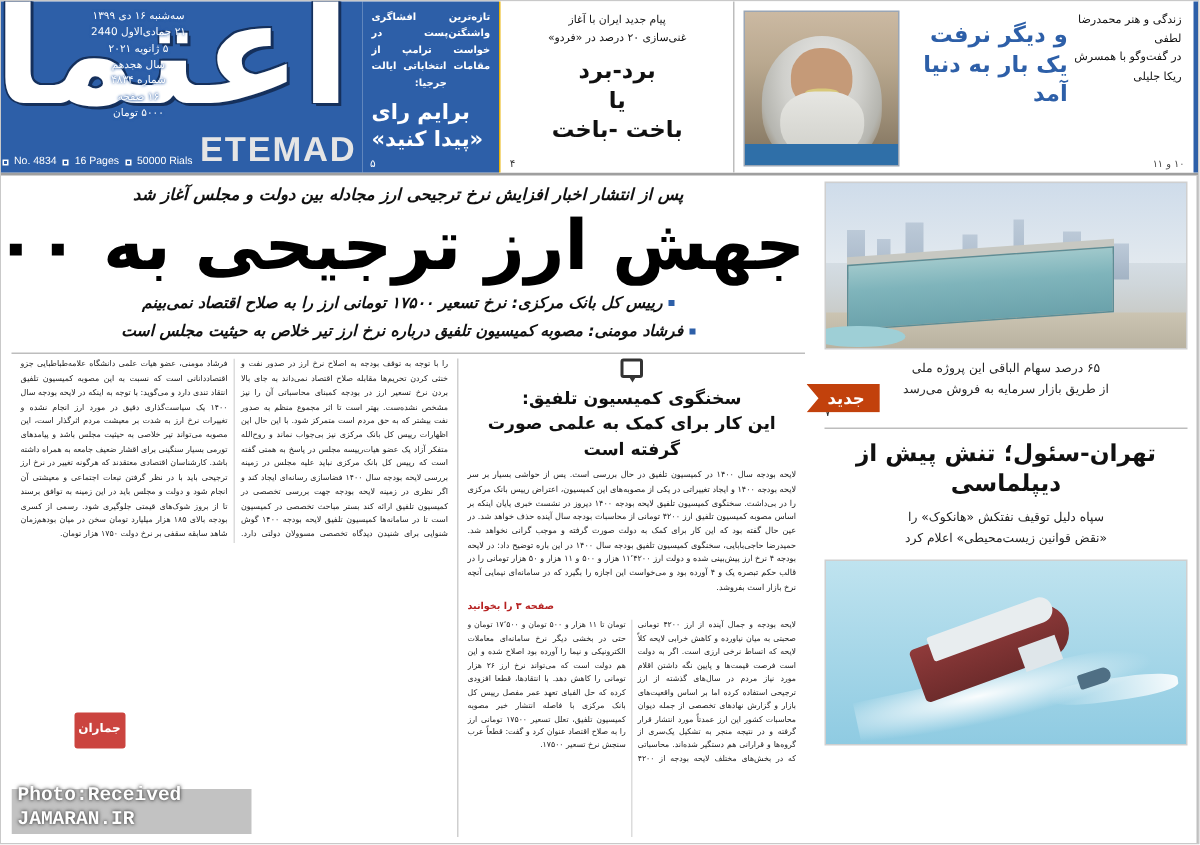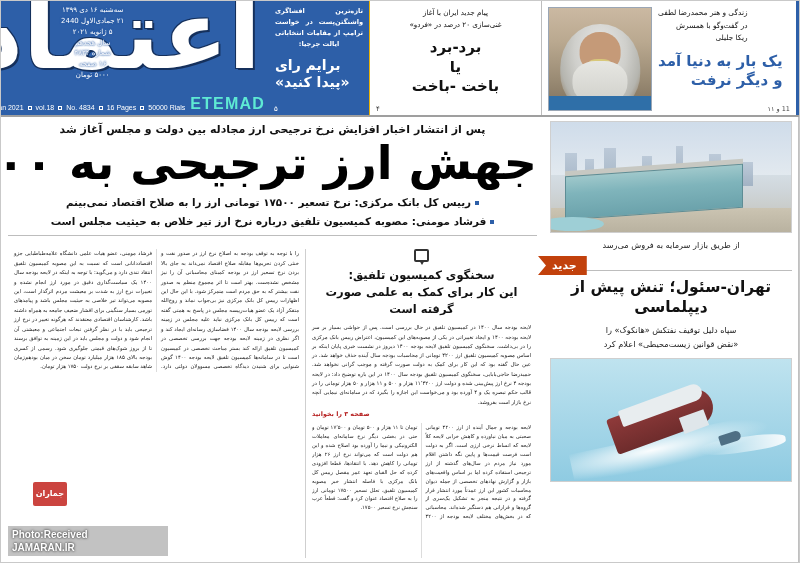--- a/index.html
+++ b/index.html
@@ -66,24 +66,24 @@
     bottom: 2px; right: 4px; left: 4px;
     display: flex;
     flex-direction: row-reverse;
     align-items: flex-end;
     justify-content: flex-start;
     gap: 5px;
     direction: ltr;
     z-index: 5;
   }
   .logo-latin {
-    font-size: 16px;
+    font-size: 23px;
     font-weight: 700;
     letter-spacing: 1.2px;
-    color: #5eead4;
+    color: #e5e5e5;
     font-family: "Liberation Sans", sans-serif;
   }
   .logo-meta {
     display: flex;
     flex-direction: row;
     align-items: center;
     gap: 4px;
     font-size: 7px;
     color: #ffffff;
     font-family: "Liberation Sans", sans-serif;
@@ -174,22 +174,22 @@
     display: flex;
     flex-direction: row;
     gap: 6px;
     order: 0;
     border-left: 1px solid #bdbdbd;
     border-right: 3px solid #2d5fa8;
   }
   .teaser-photo .txtcol {
     flex: 1 1 auto;
     display: flex;
-    flex-direction: column;
-    align-items: flex-end;
+    flex-direction: row;
+    align-items: flex-start;
     direction: rtl;
   }
   .teaser-photo .kicker {
     font-size: 7.4px;
     line-height: 1.7;
     text-align: right;
     color: #111;
   }
   .teaser-photo .t-head {
     margin-top: 7px;
@@ -411,36 +411,38 @@
     min-width: 0;
   }
   .kicker-line {
     font-size: 11px;
     line-height: 1.4;
     font-weight: 700;
     text-align: center;
     color: #111111;
     white-space: nowrap;
     overflow: hidden;
+    font-style: italic;
   }
   .mega {
     margin-top: 2px;
     font-size: 46px;
     line-height: 1.08;
     font-weight: 700;
     text-align: center;
     color: #000000;
     letter-spacing: -1px;
     white-space: nowrap;
   }
   .bullets {
     margin-top: 6px;
     display: flex;
     flex-direction: column;
     gap: 3px;
+    font-style: italic;
   }
   .bullet {
     font-size: 10.4px;
     line-height: 1.5;
     font-weight: 700;
     color: #111111;
     text-align: center;
     white-space: nowrap;
     overflow: hidden;
   }
@@ -451,21 +453,21 @@
     margin-left: 4px;
     vertical-align: middle;
   }
 
   .lower {
     display: flex;
     flex-direction: row;
     flex: 1 1 auto;
     margin-top: 6px;
     border-top: 1px solid #bdbdbd;
-    padding-top: 13px;
+    padding-top: 3px;
     min-height: 0;
   }
   .col-mid {
     flex: 0 0 232px;
     padding: 0 6px;
     border-left: 1px solid #cfcfcf;
     display: flex;
     flex-direction: column;
     min-width: 0;
   }
@@ -546,22 +548,22 @@
     width: 34px; height: 24px;
     background: #c7352f;
     color: #fff;
     font-size: 8px;
     display: flex; align-items: center; justify-content: center;
     font-weight: 700;
     border-radius: 2px;
     opacity: .92;
   }
   .wm-text {
-    font-family: Liberation Sans, sans-serif;
-    font-size: 10px;
+    font-family: Liberation Mono, monospace;
+    font-size: 13px;
     font-weight: 700;
     color: #ffffff;
     line-height: 1.25;
     text-shadow: 0 0 2px #555, 0 0 3px #555;
   }
   .wm-strip {
     position: absolute;
     left: 0; bottom: 2px;
     width: 160px; height: 30px;
     background: rgba(120,120,120,.45);
@@ -576,32 +578,32 @@
   <div class="masthead-row">
 
     <div class="teaser-photo">
       <div class="txtcol">
         <div class="kicker">
           <div>زندگی و هنر محمدرضا لطفی</div>
           <div>در گفت‌وگو با همسرش</div>
           <div>ریکا جلیلی</div>
         </div>
         <div class="t-head">
+          <div>و دیگر نرفت</div>
           <div>یک بار به دنیا آمد</div>
-          <div>و دیگر نرفت</div>
         </div>
       </div>
       <div class="portrait">
         <div class="hair"></div>
         <div class="face"></div>
         <div class="mustache"></div>
         <div class="beard"></div>
         <div class="shirt"></div>
       </div>
-      <div class="pgno">11 و ۱۱</div>
+      <div class="pgno">۱۰ و ۱۱</div>
     </div>
 
     <div class="teaser-white">
       <div class="kicker">
         <div>پیام جدید ایران با آغاز</div>
         <div>غنی‌سازی ۲۰ درصد در «فردو»</div>
       </div>
       <div class="t-head">
         <div>برد-برد</div>
         <div>یا</div>
@@ -664,20 +666,21 @@
         <div class="tower" style="left:80%;width:4%;height:22%;"></div>
         <div class="ground"></div>
         <div class="mallroof"></div>
         <div class="mall"></div>
         <div class="pool"></div>
       </div>
 
       <div class="ribbon">جدید</div>
 
       <div class="sub">
+        <div>۶۵ درصد سهام الباقی این پروژه ملی</div>
         <div>از طریق بازار سرمایه به فروش می‌رسد</div>
       </div>
       <div class="pgno-inline">۷</div>
 
       <hr class="rule">
 
       <h2 class="hl2">تهران-سئول؛ تنش پیش از دیپلماسی</h2>
       <div class="sub">
         <div>سپاه دلیل توقیف نفتکش «هانکوک» را</div>
         <div>«نقض قوانین زیست‌محیطی» اعلام کرد</div>

